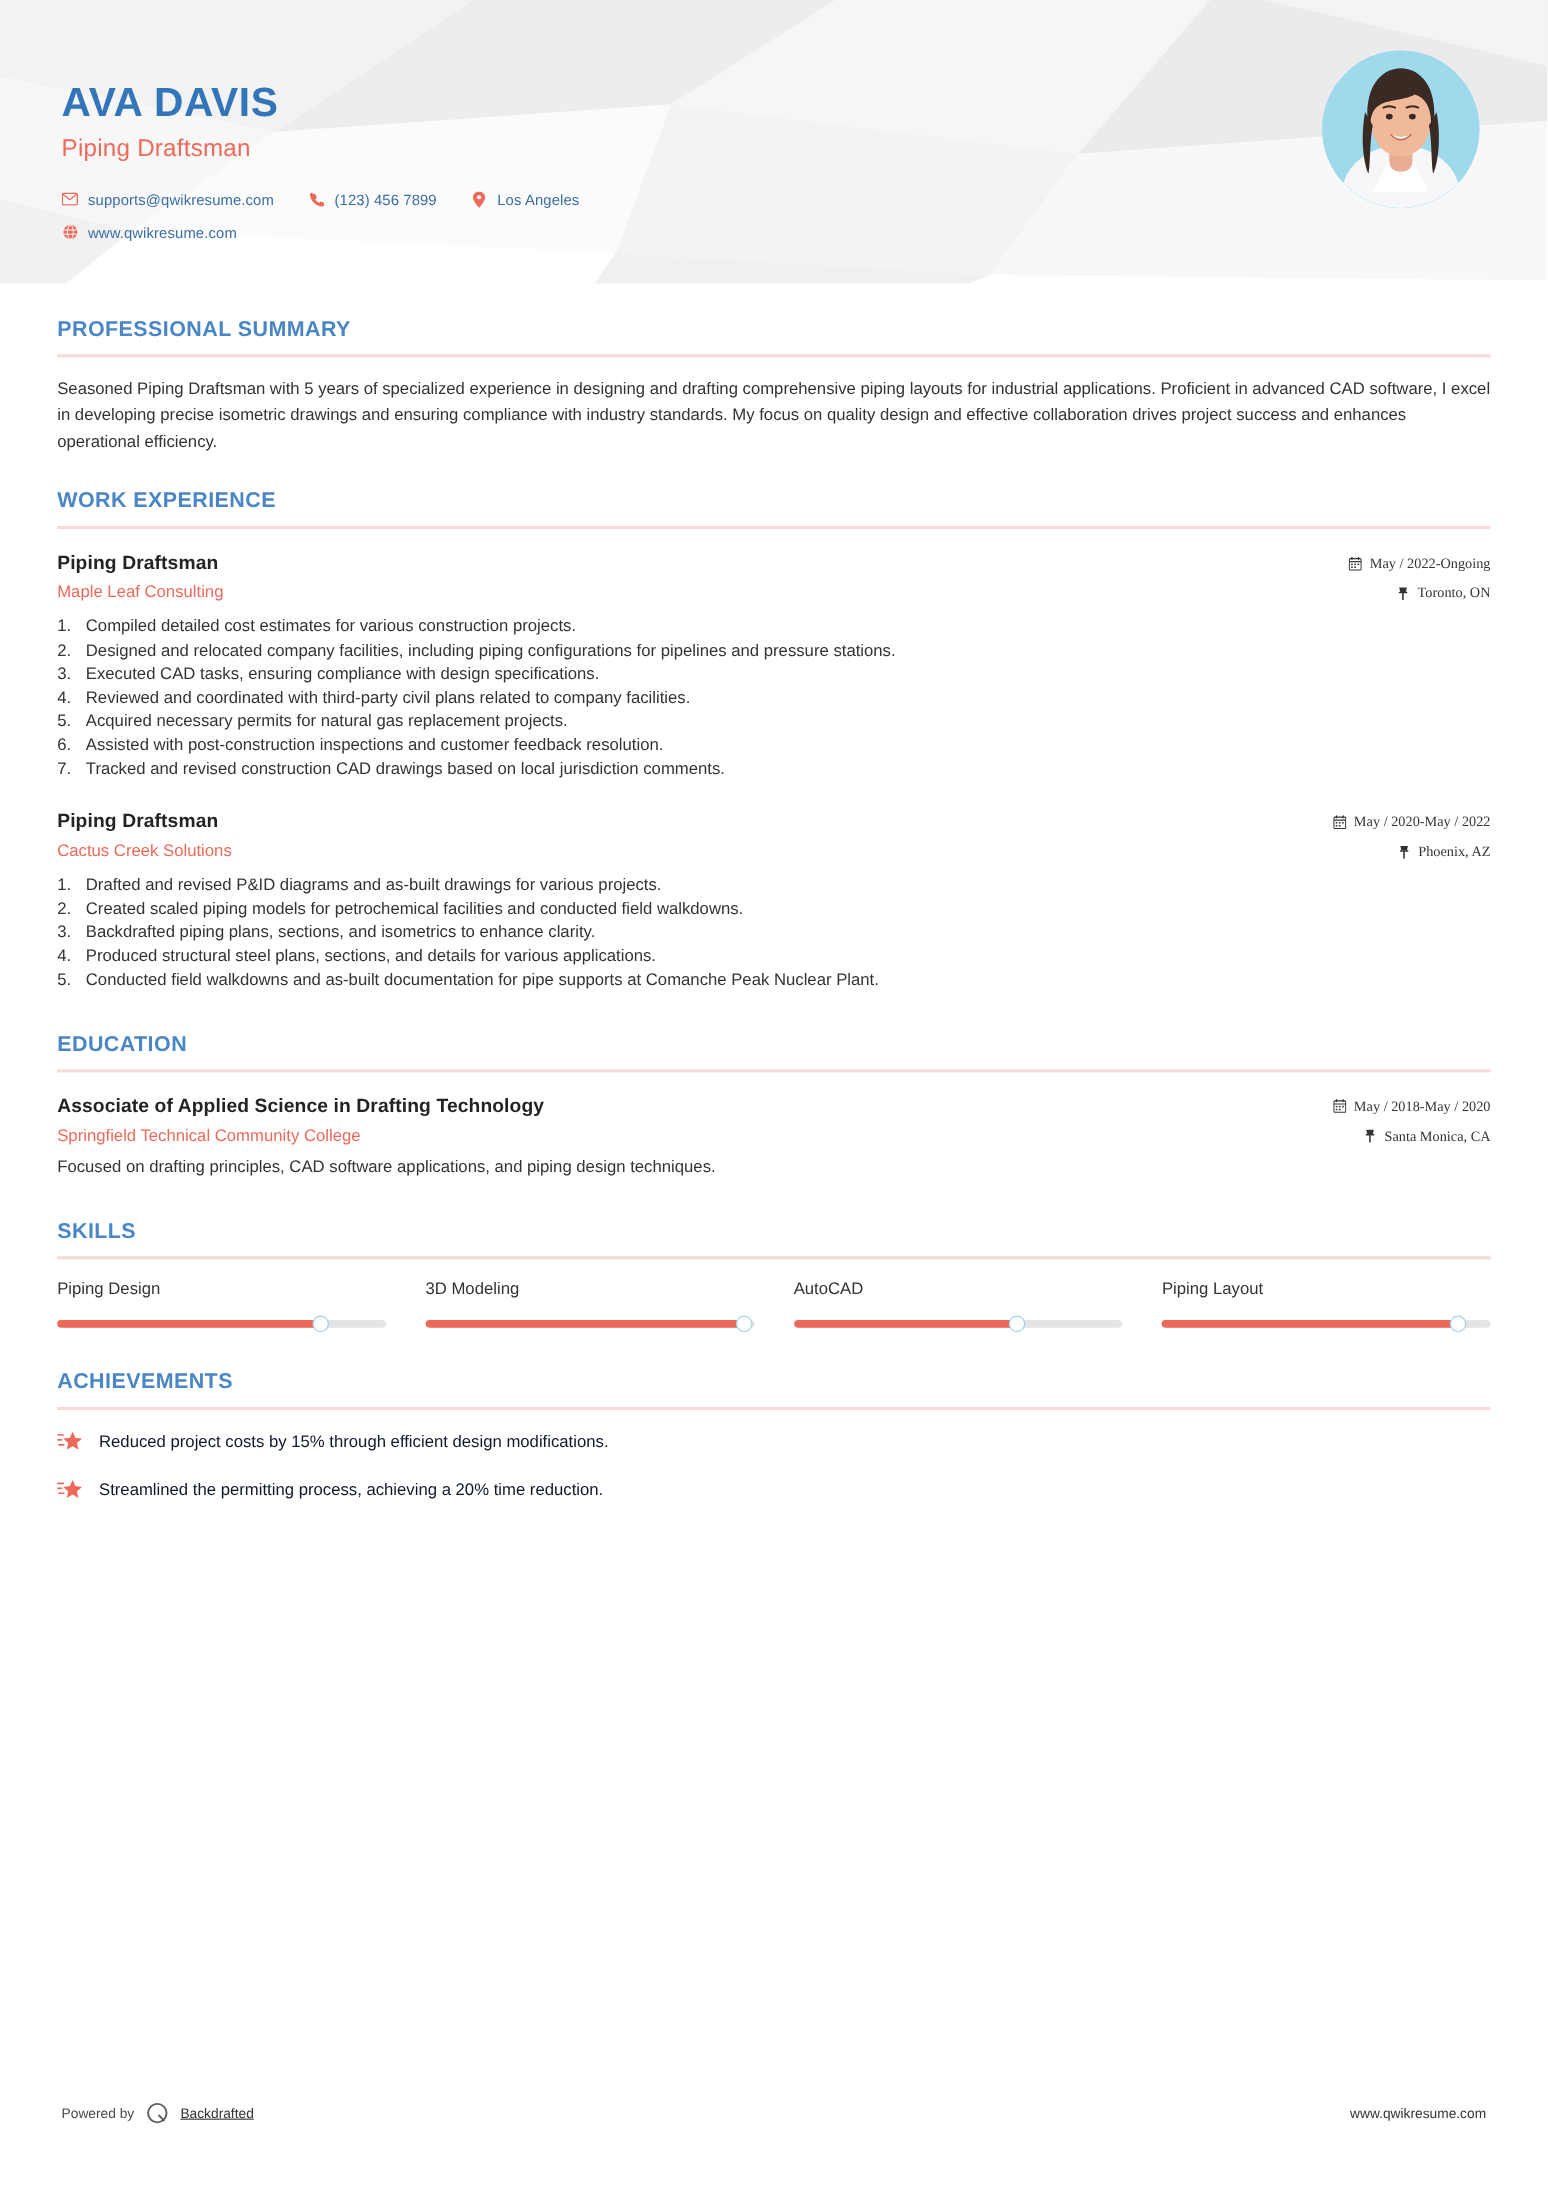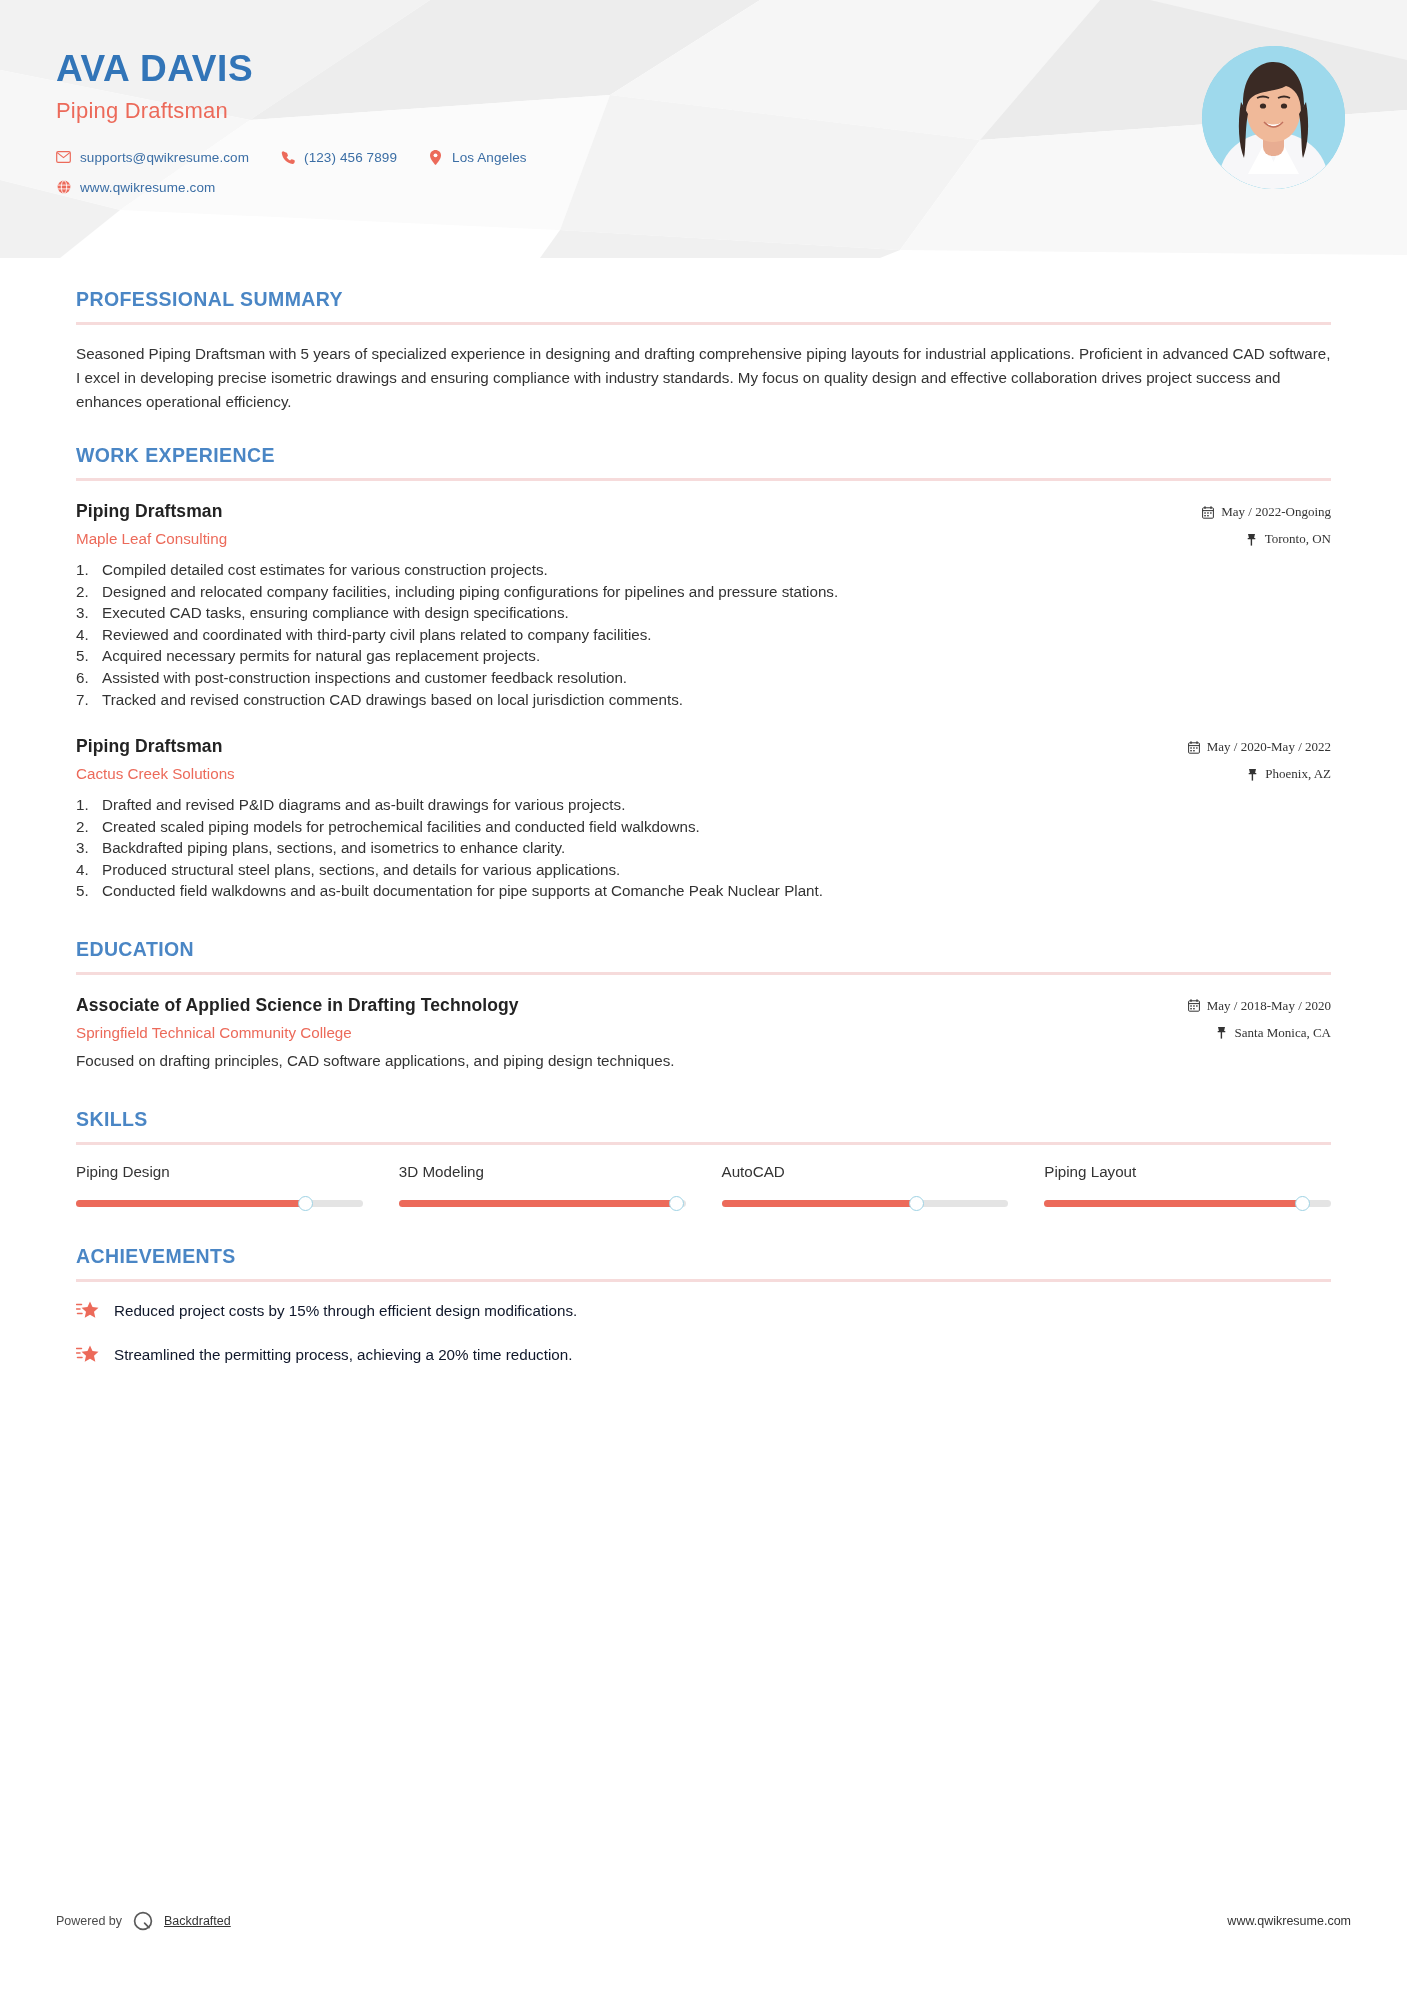--- a/index.html
+++ b/index.html
@@ -22,21 +22,21 @@
     background: #ffffff;
   }
   .header-bg {
     position: absolute;
     inset: 0;
     width: 100%;
     height: 100%;
   }
   .header-inner {
     position: relative;
-    padding: 50px 56px 0 56px;
+    padding: 74px 56px 0 56px;
     z-index: 3;
   }
   .name {
     font-size: 37px;
     font-weight: bold;
     color: #3275b8;
     letter-spacing: 0.6px;
     line-height: 1.05;
   }
   .role {
@@ -82,21 +82,21 @@
     width: 143px;
     height: 143px;
     border-radius: 50%;
     overflow: hidden;
     background: #8ed4e8;
     z-index: 4;
   }
   .avatar svg { display: block; width: 100%; height: 100%; }
 
   
-  .body-wrap { padding: 0 76px; }
+  .body-wrap { padding: 0 52px; }
 
   .section { margin-top: 30px; }
   .section-title {
     font-size: 19.5px;
     font-weight: bold;
     color: #4a86c5;
     letter-spacing: 0.4px;
   }
   .section-rule {
     height: 3px;

